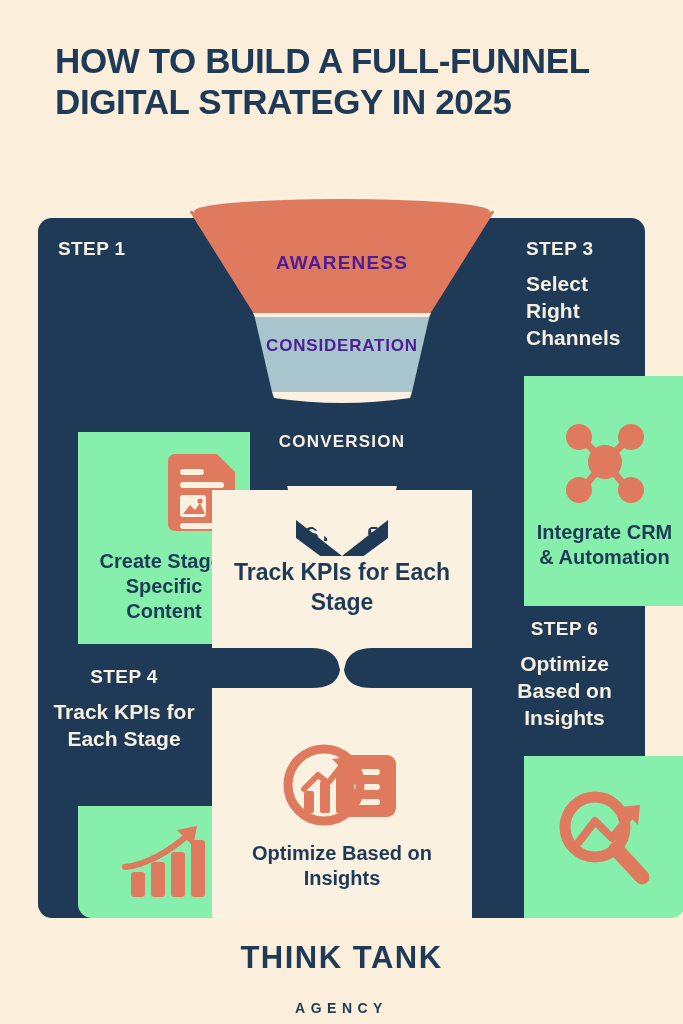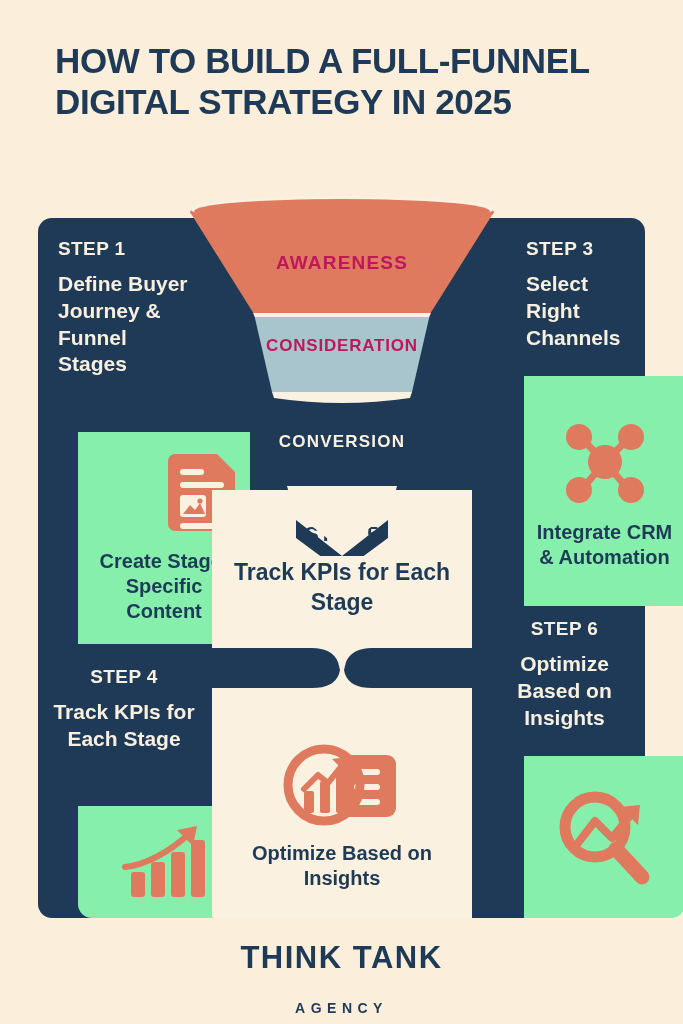--- a/index.html
+++ b/index.html
@@ -112,21 +112,21 @@
     width: 312px;
     height: 230px;
   }
   .funnel-label {
     position: absolute;
     width: 100%;
     text-align: center;
     font-size: 19px;
     font-weight: bold;
     letter-spacing: 1.2px;
-    color: #be185d;
+    color: #4c1d95;
     pointer-events: none;
   }
   .lbl-awareness { top: 56px; }
   .lbl-consideration {
     top: 140px;
     font-size: 17px;
     letter-spacing: 0.8px;
   }
   .lbl-conversion {
     position: absolute;
@@ -166,21 +166,20 @@
 </style>
 </head>
 <body>
 
 <div class="title">How to Build a Full-Funnel Digital Strategy in 2025</div>
 
 <div class="panel"></div>
 
 <div class="blk step-block" style="left:44px; top:238px; width:170px;">
   <div class="step-num">STEP 1</div>
-  <div class="step-text">Define Buyer Journey &amp; Funnel Stages</div>
 </div>
 
 <div class="blk step-block" style="left:512px; top:238px; width:145px;">
   <div class="step-num">STEP 3</div>
   <div class="step-text">Select Right Channels</div>
 </div>
 
 <div class="blk card" style="left:38px; top:432px; width:172px; height:212px;align-items:flex-end;">
   <div style="margin-bottom:10px;">
     <svg width="80" height="86" viewBox="0 0 80 86">

